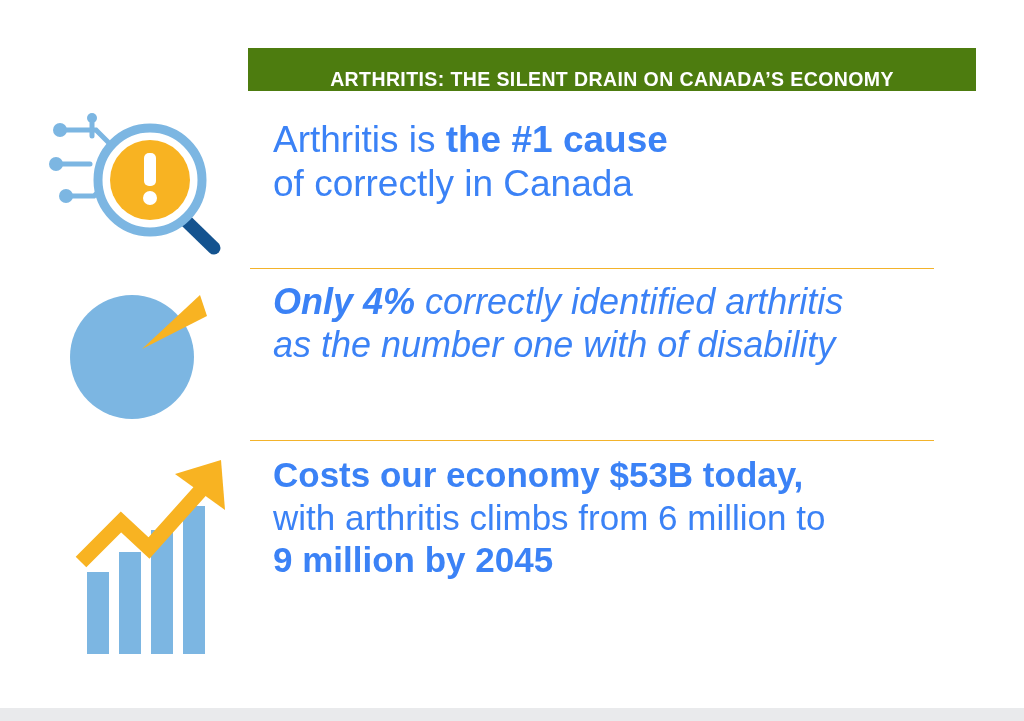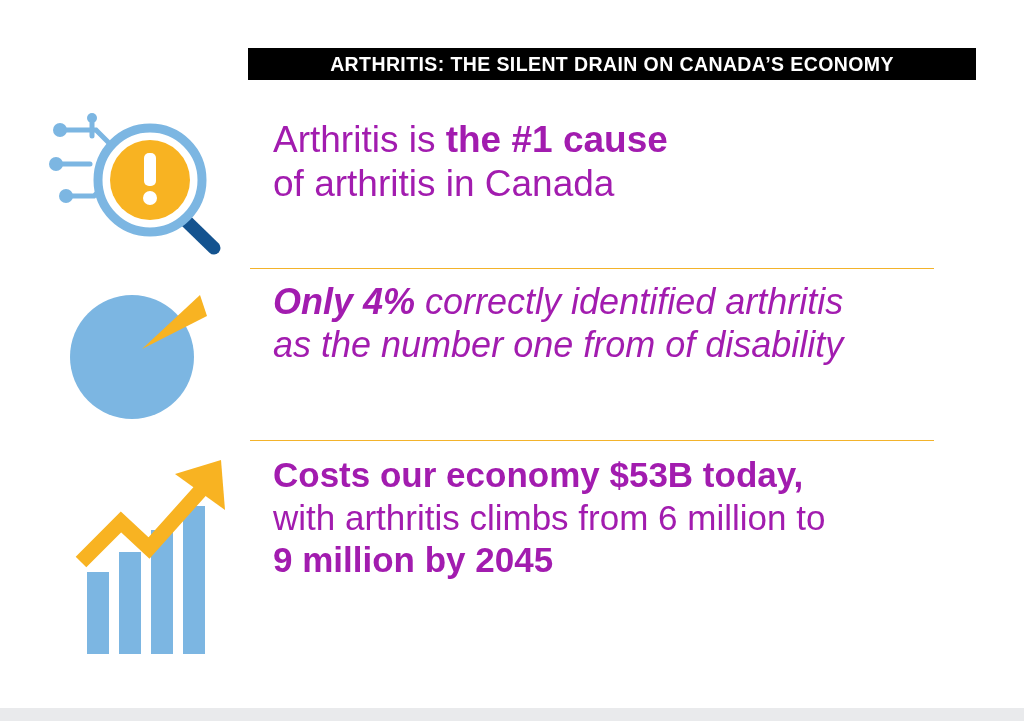--- a/index.html
+++ b/index.html
@@ -19,24 +19,24 @@
     height: 721px;
     background: #ffffff;
   }
 
   
   .header-banner {
     position: absolute;
     left: 248px;
     top: 48px;
     width: 728px;
-    height: 32px;
-    background: #000000;
+    height: 43px;
+    background: #4d7c0f;
     display: flex;
-    align-items: center;
+    align-items: flex-end;
     justify-content: center;
   }
   .header-banner-text {
     color: #ffffff;
     font-size: 19.5px;
     font-weight: bold;
     letter-spacing: 0.4px;
     text-align: center;
     white-space: nowrap;
   }
@@ -64,21 +64,21 @@
   .row-2 .icon-cell { height: 160px; padding-top: 4px; }
   .row-3 .icon-cell { height: 215px; }
 
   .text-cell {
     flex: 1 1 auto;
     padding-left: 25px;
     padding-top: 8px;
   }
 
   .stat-text {
-    color: #a21caf;
+    color: #3b82f6;
     font-size: 37px;
     line-height: 1.20;
     font-weight: normal;
   }
   .stat-text b {
     font-weight: bold;
   }
   .row-2 .stat-text { font-size: 36px; }
   .row-3 .stat-text { font-size: 35px; line-height: 1.22; }
 
@@ -140,21 +140,21 @@
 
           <rect x="98" y="45" width="12" height="33" rx="5" fill="#ffffff"></rect>
           <circle cx="104" cy="90" r="7" fill="#ffffff"></circle>
         </svg>
       </span>
     </div>
     <div class="text-cell">
       <div class="stat-text">
         <span>Arthritis is </span><b>the #1 cause</b>
       </div>
-      <div class="stat-text">of arthritis in Canada</div>
+      <div class="stat-text">of correctly in Canada</div>
     </div>
   </div>
 
   <div class="divider divider-1"></div>
 
   <div class="row row-2">
     <div class="icon-cell">
       <span>
         <svg width="180" height="150" viewBox="0 0 180 150" xmlns="http://www.w3.org/2000/svg">
 
@@ -163,21 +163,21 @@
           <g transform="translate(10,-8)">
             <path d="M78 78 L143 45 L136 24 Z" fill="#f8b322"></path>
           </g>
         </svg>
       </span>
     </div>
     <div class="text-cell">
       <div class="stat-text">
         <b>Only 4%</b><span> correctly identified arthritis</span>
       </div>
-      <div class="stat-text">as the number one from of disability</div>
+      <div class="stat-text">as the number one with of disability</div>
     </div>
   </div>
 
   <div class="divider divider-2"></div>
 
   <div class="row row-3">
     <div class="icon-cell">
       <span>
         <svg width="190" height="215" viewBox="0 0 190 215" xmlns="http://www.w3.org/2000/svg">
 

